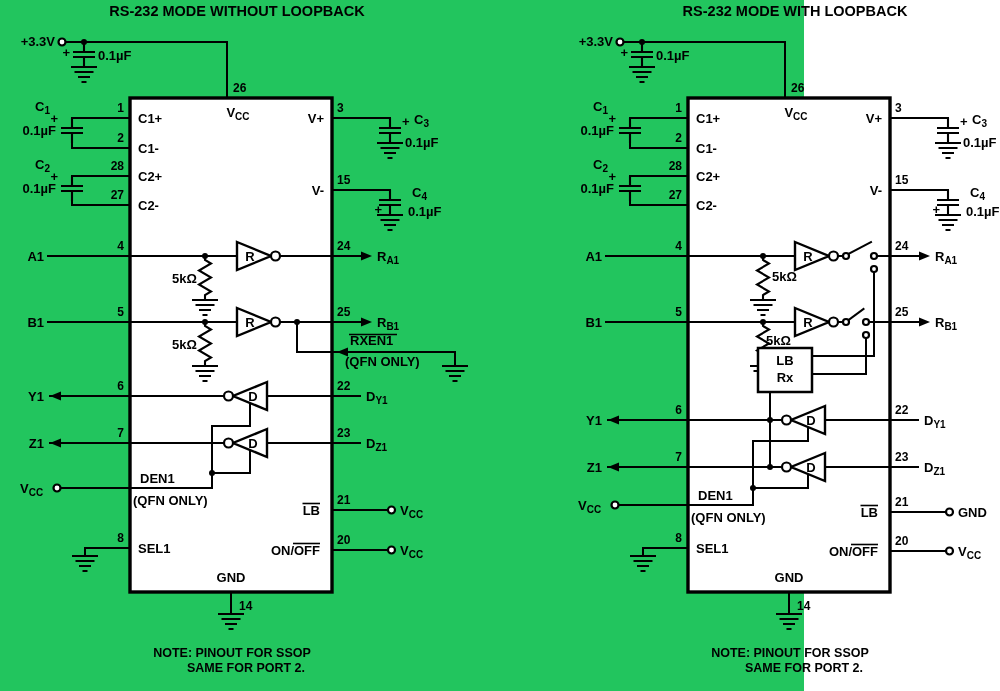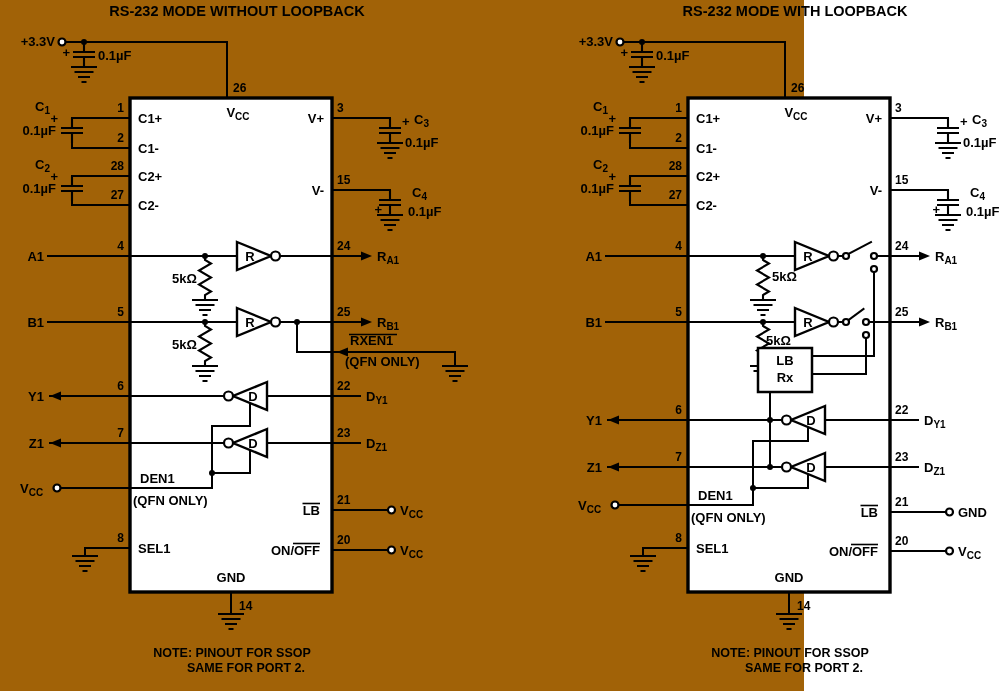--- a/index.html
+++ b/index.html
@@ -1,16 +1,16 @@
 <!DOCTYPE html>
 <html><head>
 <meta charset="utf-8">
 <style>
   html,body{margin:0;padding:0;background:#fff;}
-  #stage{width:804px;height:691px;background:#a16207;}
+  #stage{width:804px;height:691px;background:#22c55e;}
   svg{display:block;}
   text{fill:#000;font-family:"Liberation Sans",sans-serif;font-weight:bold;}
   .lbl{font-size:13px;}
   .pin{font-size:12px;}
   .ttl{font-size:14.5px;}
   .note{font-size:12.5px;}
   .sub{font-size:10px;}
   .mid{text-anchor:middle;}
   .end{text-anchor:end;}
   .w{stroke:#000;stroke-width:2;fill:none;stroke-linecap:square;}

